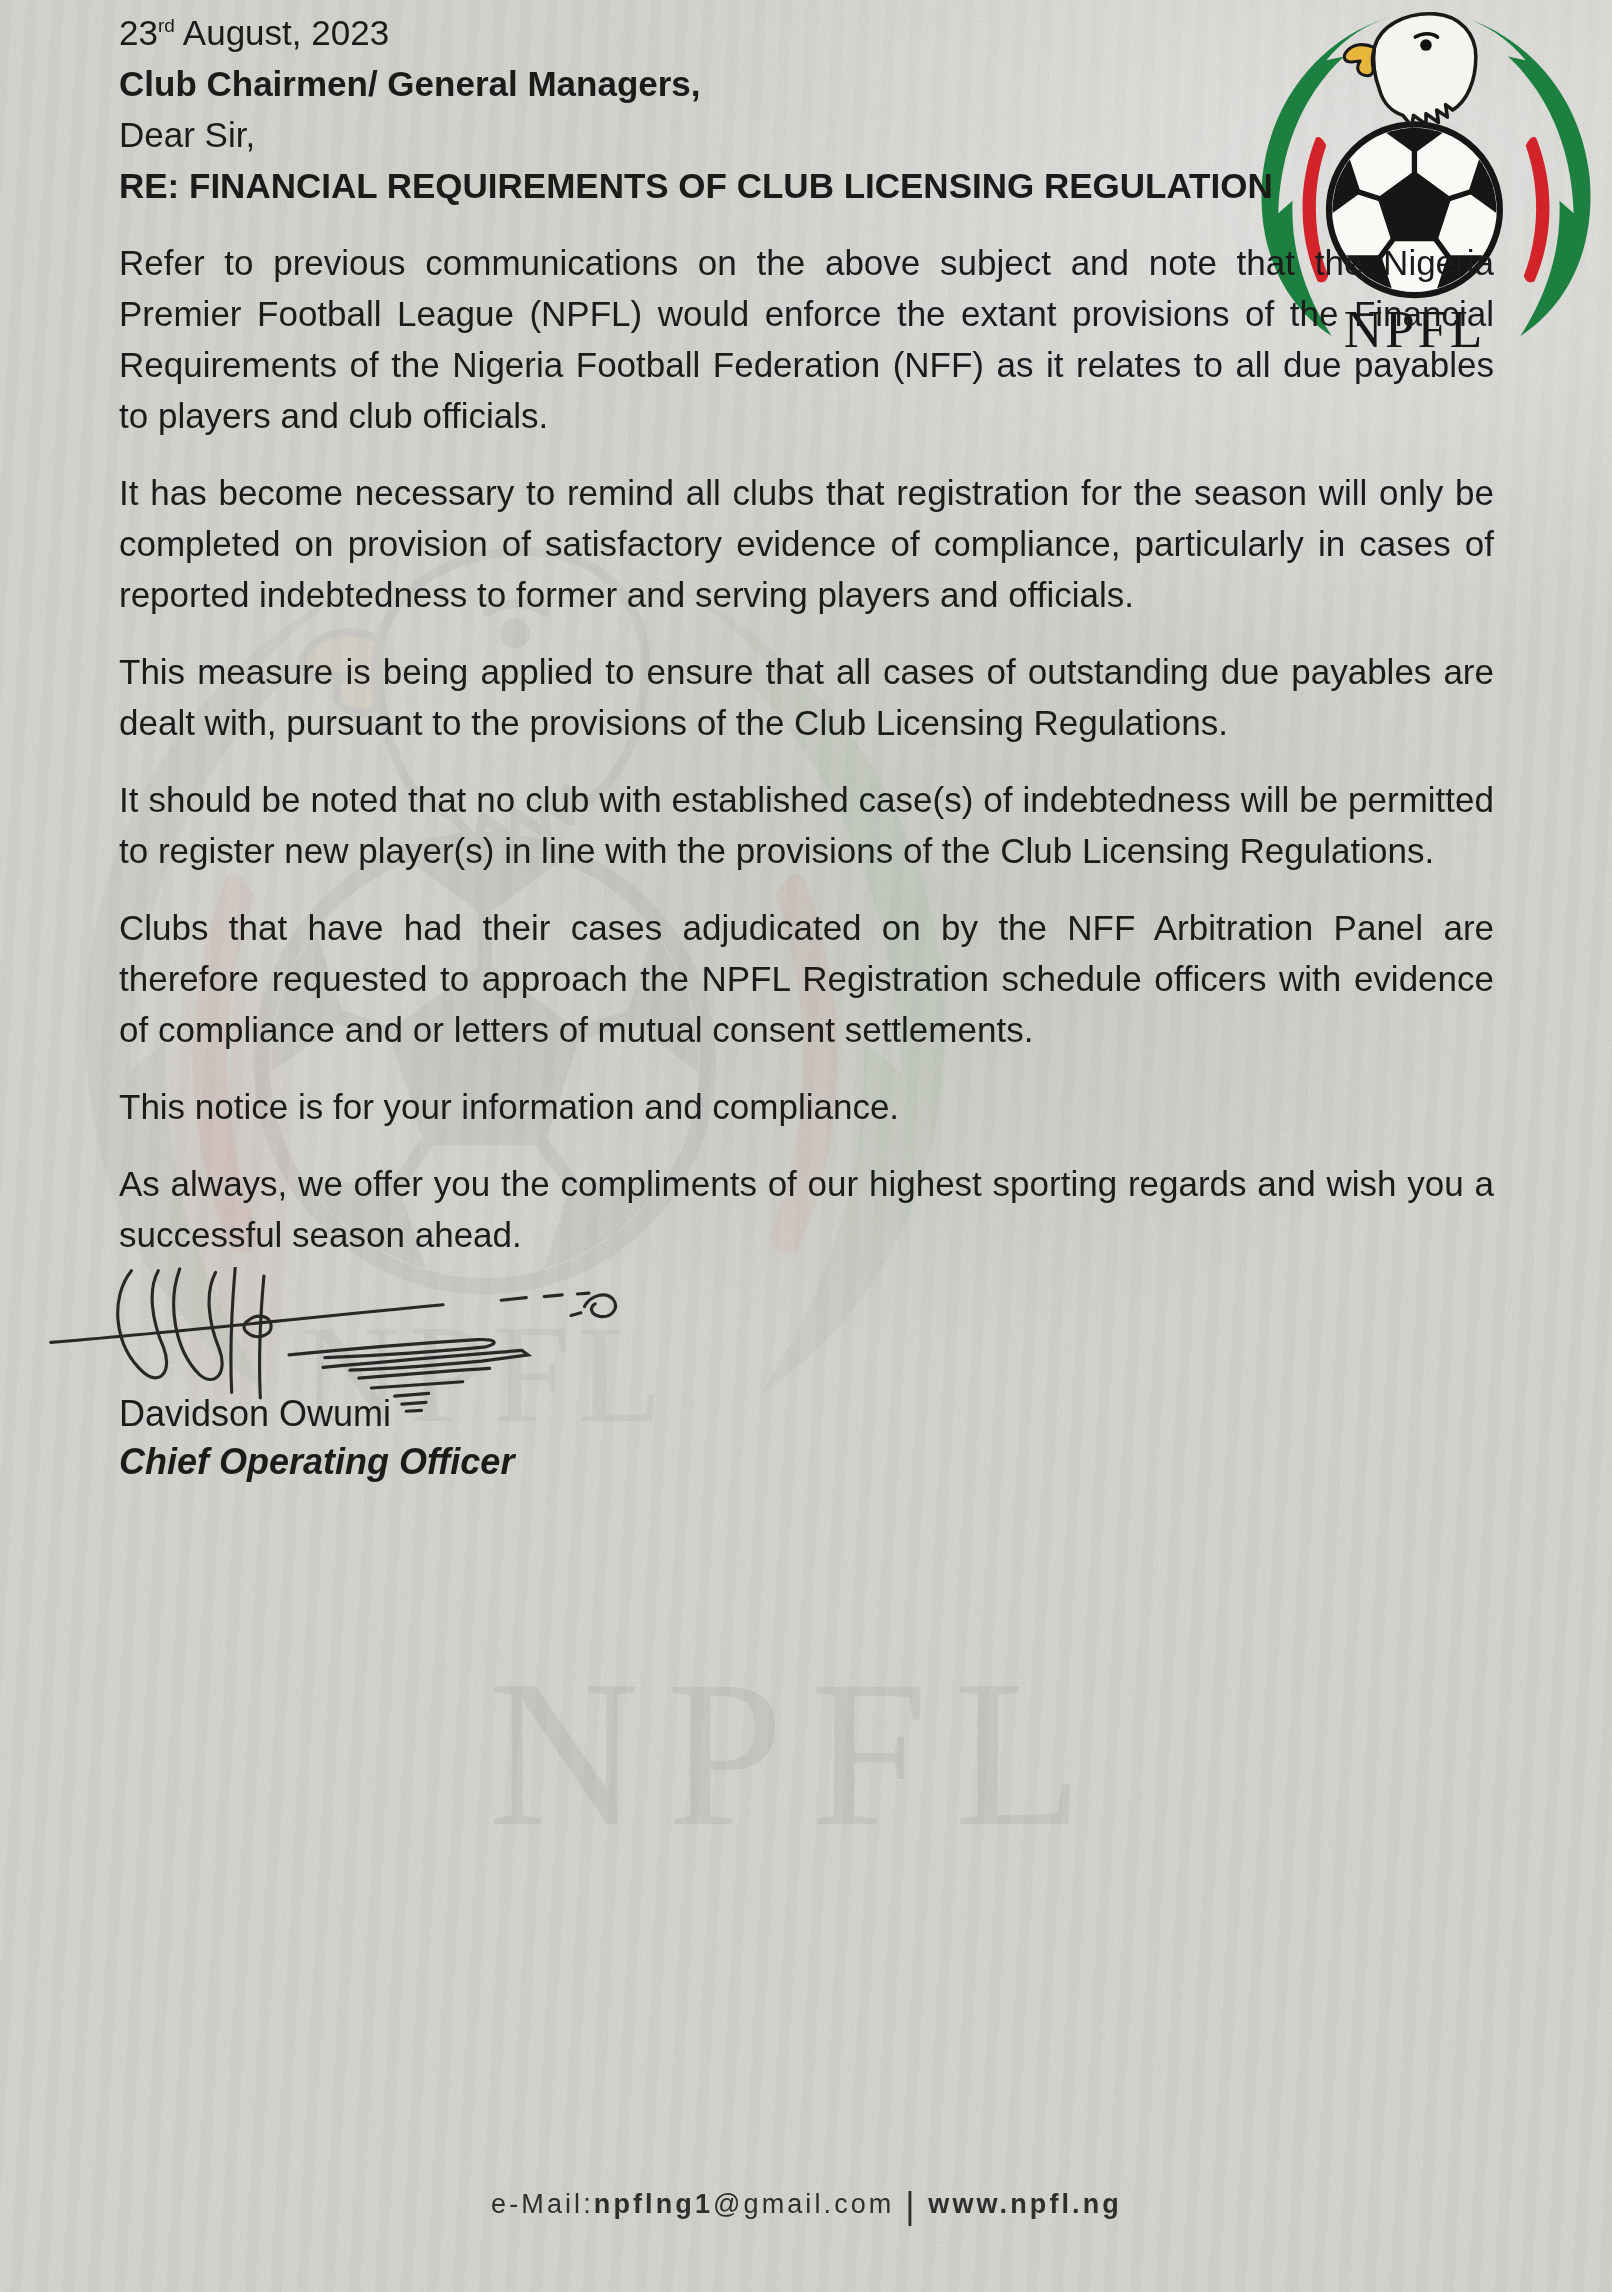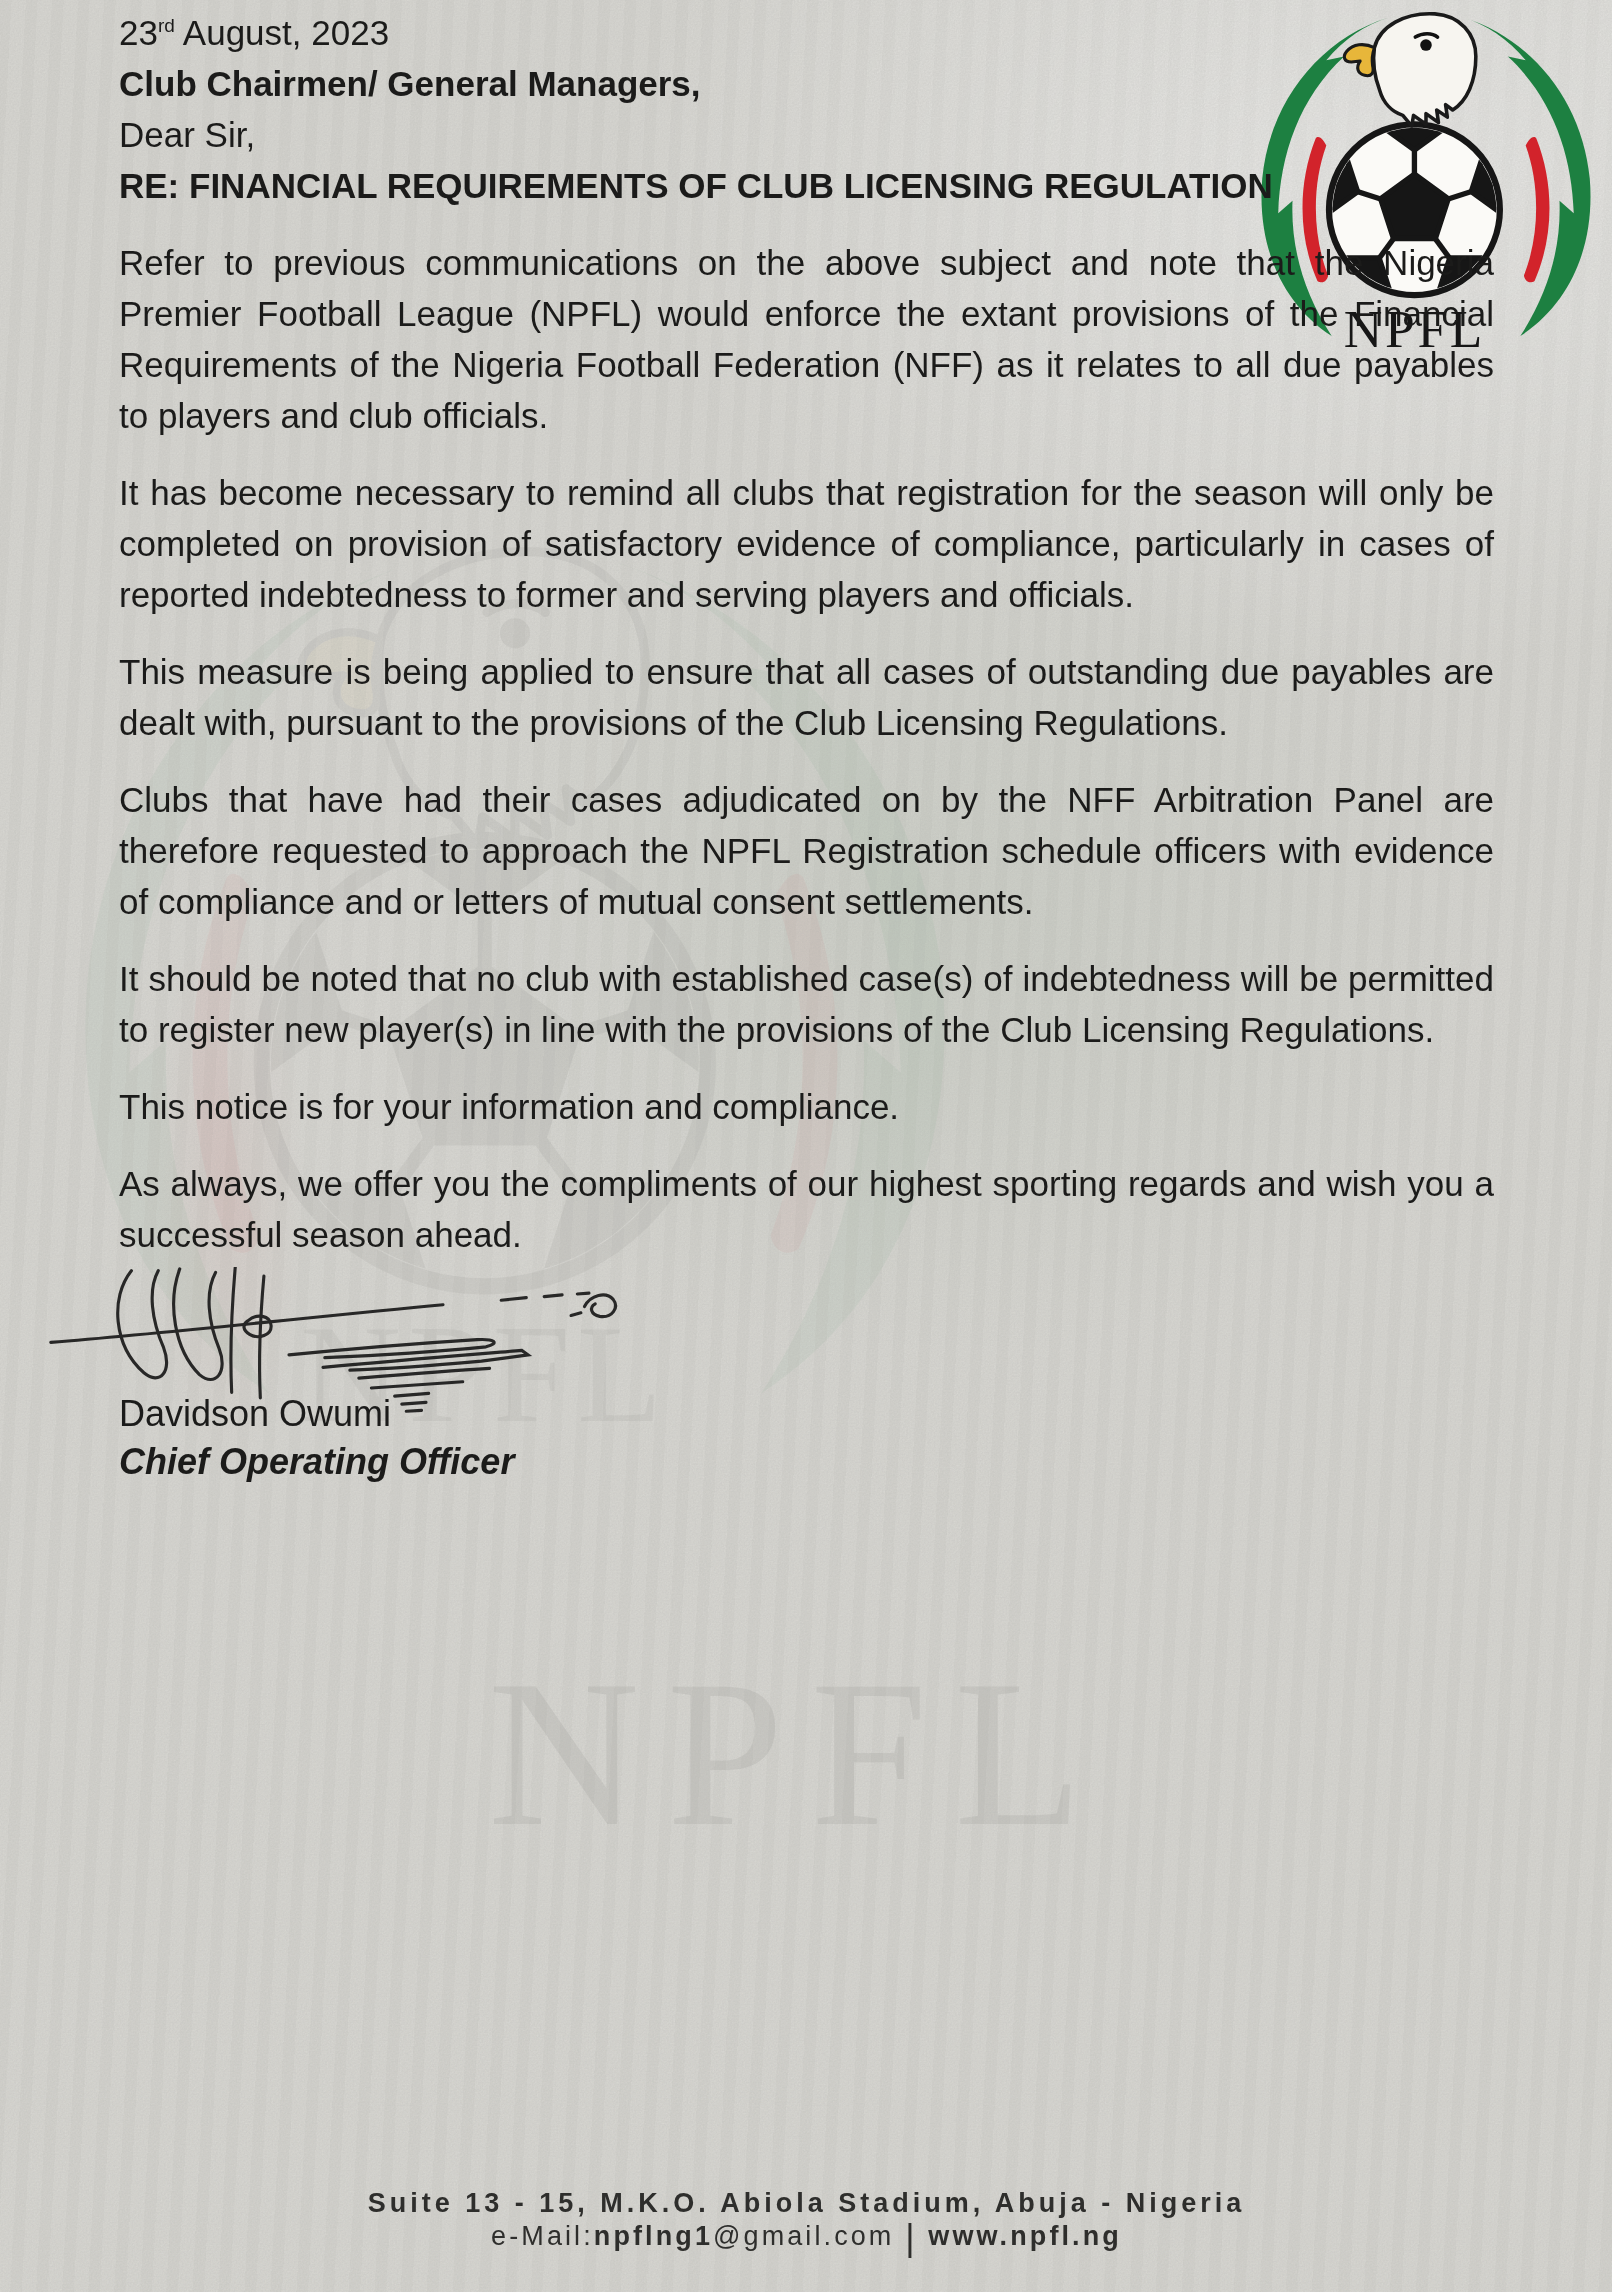--- a/index.html
+++ b/index.html
@@ -119,22 +119,22 @@
   <div class="content">
     <p class="date line"><span>23</span><sup>rd</sup><span class="rest">August, 2023</span></p>
 
     <p class="addr1 line">Club Chairmen/ General Managers,</p>
     <p class="salutation line">Dear Sir,</p>
     <p class="subject line">RE: FINANCIAL REQUIREMENTS OF CLUB LICENSING REGULATION</p>
 
     <p class="body-p">Refer to previous communications on the above subject and note that the Nigeria Premier Football League (NPFL) would enforce the extant provisions of the Financial Requirements of the Nigeria Football Federation (NFF) as it relates to all due payables to players and club officials.</p>
     <p class="body-p">It has become necessary to remind all clubs that registration for the season will only be completed on provision of satisfactory evidence of compliance, particularly in cases of reported indebtedness to former and serving players and officials.</p>
     <p class="body-p">This measure is being applied to ensure that all cases of outstanding due payables are dealt with, pursuant to the provisions of the Club Licensing Regulations.</p>
+    <p class="body-p">It should be noted that no club with established case(s) of indebtedness will be permitted to register new player(s) in line with the provisions of the Club Licensing Regulations.</p>
     <p class="body-p">Clubs that have had their cases adjudicated on by the NFF Arbitration Panel are therefore requested to approach the NPFL Registration schedule officers with evidence of compliance and or letters of mutual consent settlements.</p>
-    <p class="body-p">It should be noted that no club with established case(s) of indebtedness will be permitted to register new player(s) in line with the provisions of the Club Licensing Regulations.</p>
     <p class="body-p">This notice is for your information and compliance.</p>
     <p class="body-p">As always, we offer you the compliments of our highest sporting regards and wish you a successful season ahead.</p>
 
 
     <div class="sigblock">
       <svg viewBox="0 0 660 165">
         <g style="fill:none;stroke:#1a1a1a;stroke-width:3.5;stroke-linecap:round;opacity:.92">
           <path d="M2,84 C 130,74 290,56 440,42"></path>
           <path d="M505,37 l28,-3 M553,33 l20,-2 M590,30 l13,-1"></path>
           <path d="M598,44 c 7,-13 24,-17 32,-8 c 7,9 -1,21 -15,19 c -10,-2 -12,-10 -5,-14 m -16,10 l -11,3"></path>
@@ -150,18 +150,17 @@
           <path d="M386,144 l38,-3 M394,153 l27,-2 M399,161 l17,-1"></path>
         </g>
       </svg>
     </div>
 
     <p class="sig-name">Davidson Owumi</p>
     <p class="sig-title">Chief Operating Officer</p>
   </div>
 
   <div class="footer">
-    <div class="l1">Suite 13 - 15, M.K.O. Abiola Stadium, Abuja - Nigeria</div>
     <div class="l2"><span class="lt">e-Mail:</span><span class="bd">npflng1</span><span class="lt">@gmail.com</span><span class="pipe">|</span><span class="bd">www.npfl.ng</span></div>
   </div>
 
 </div>
 
 
 </body></html>

